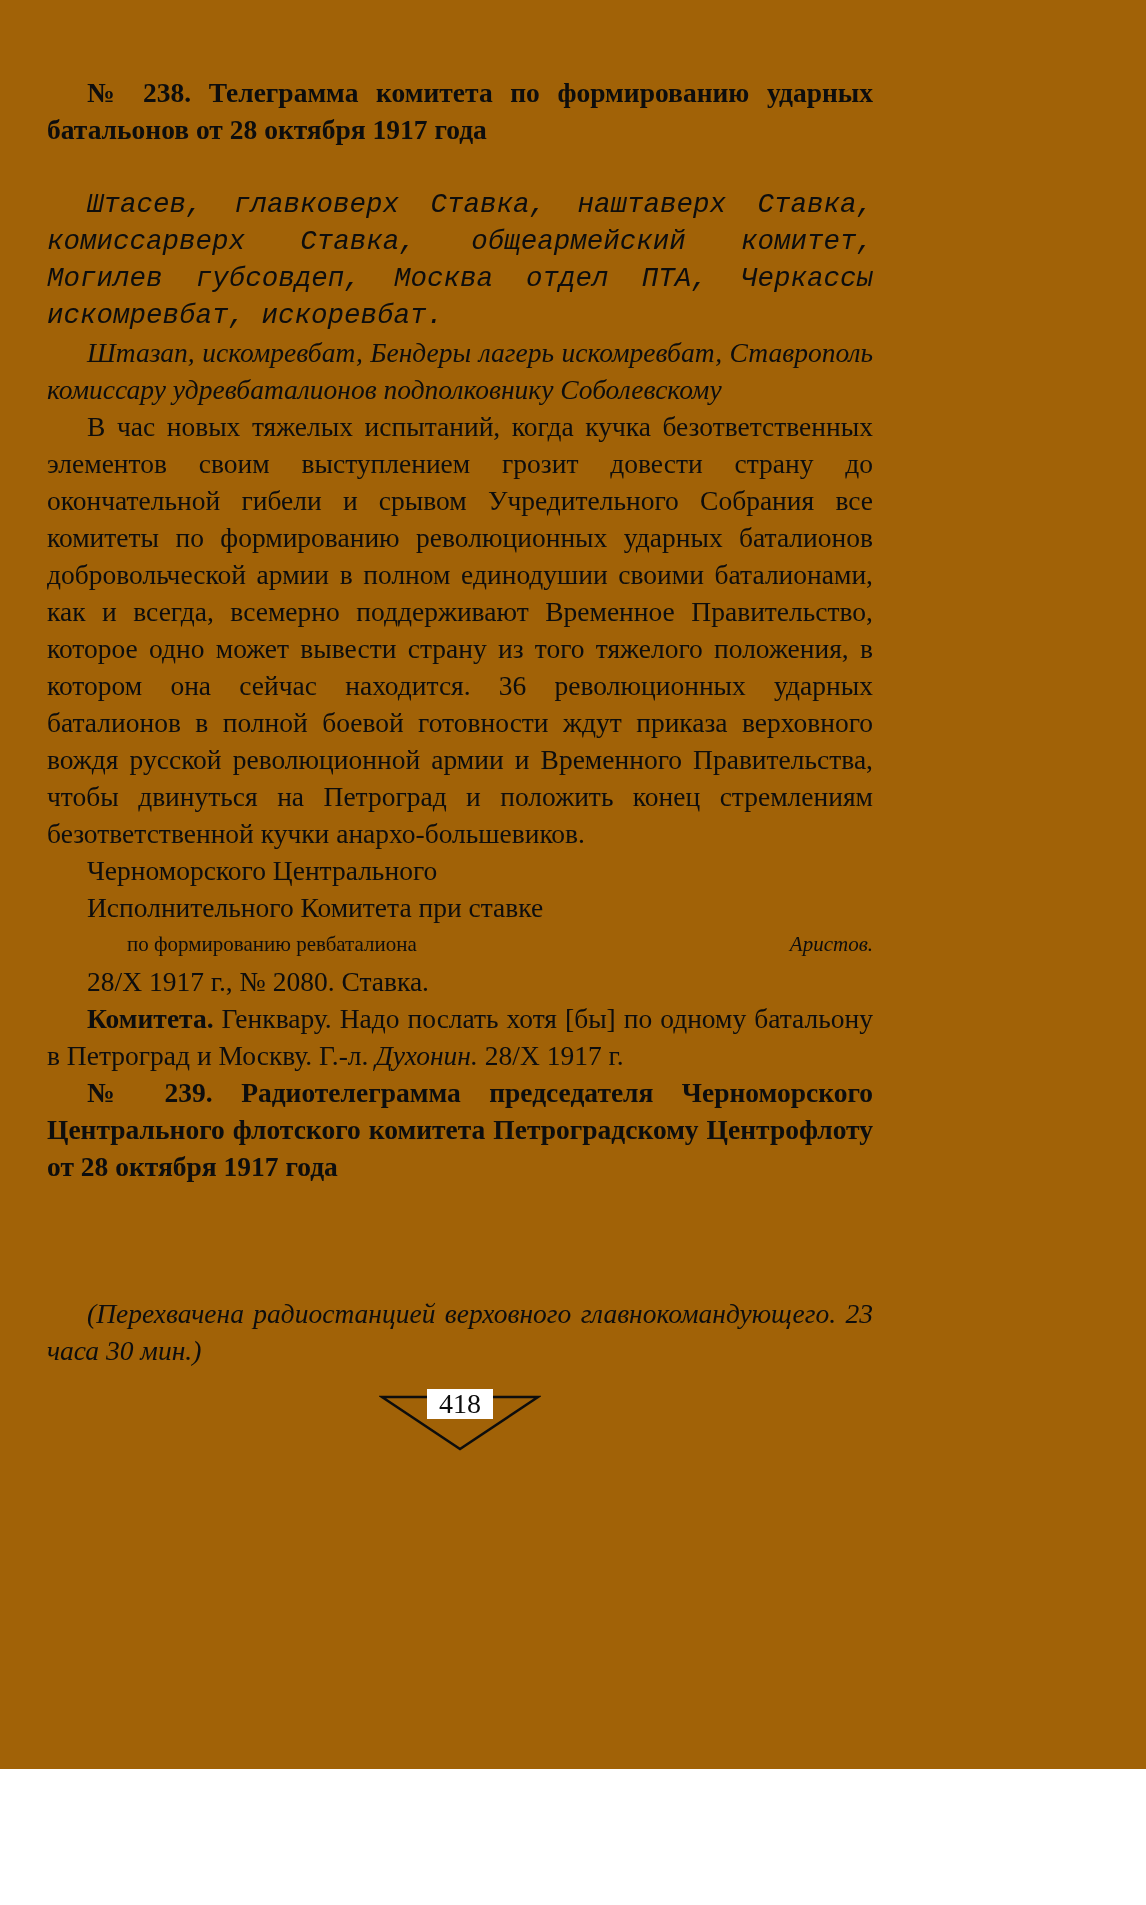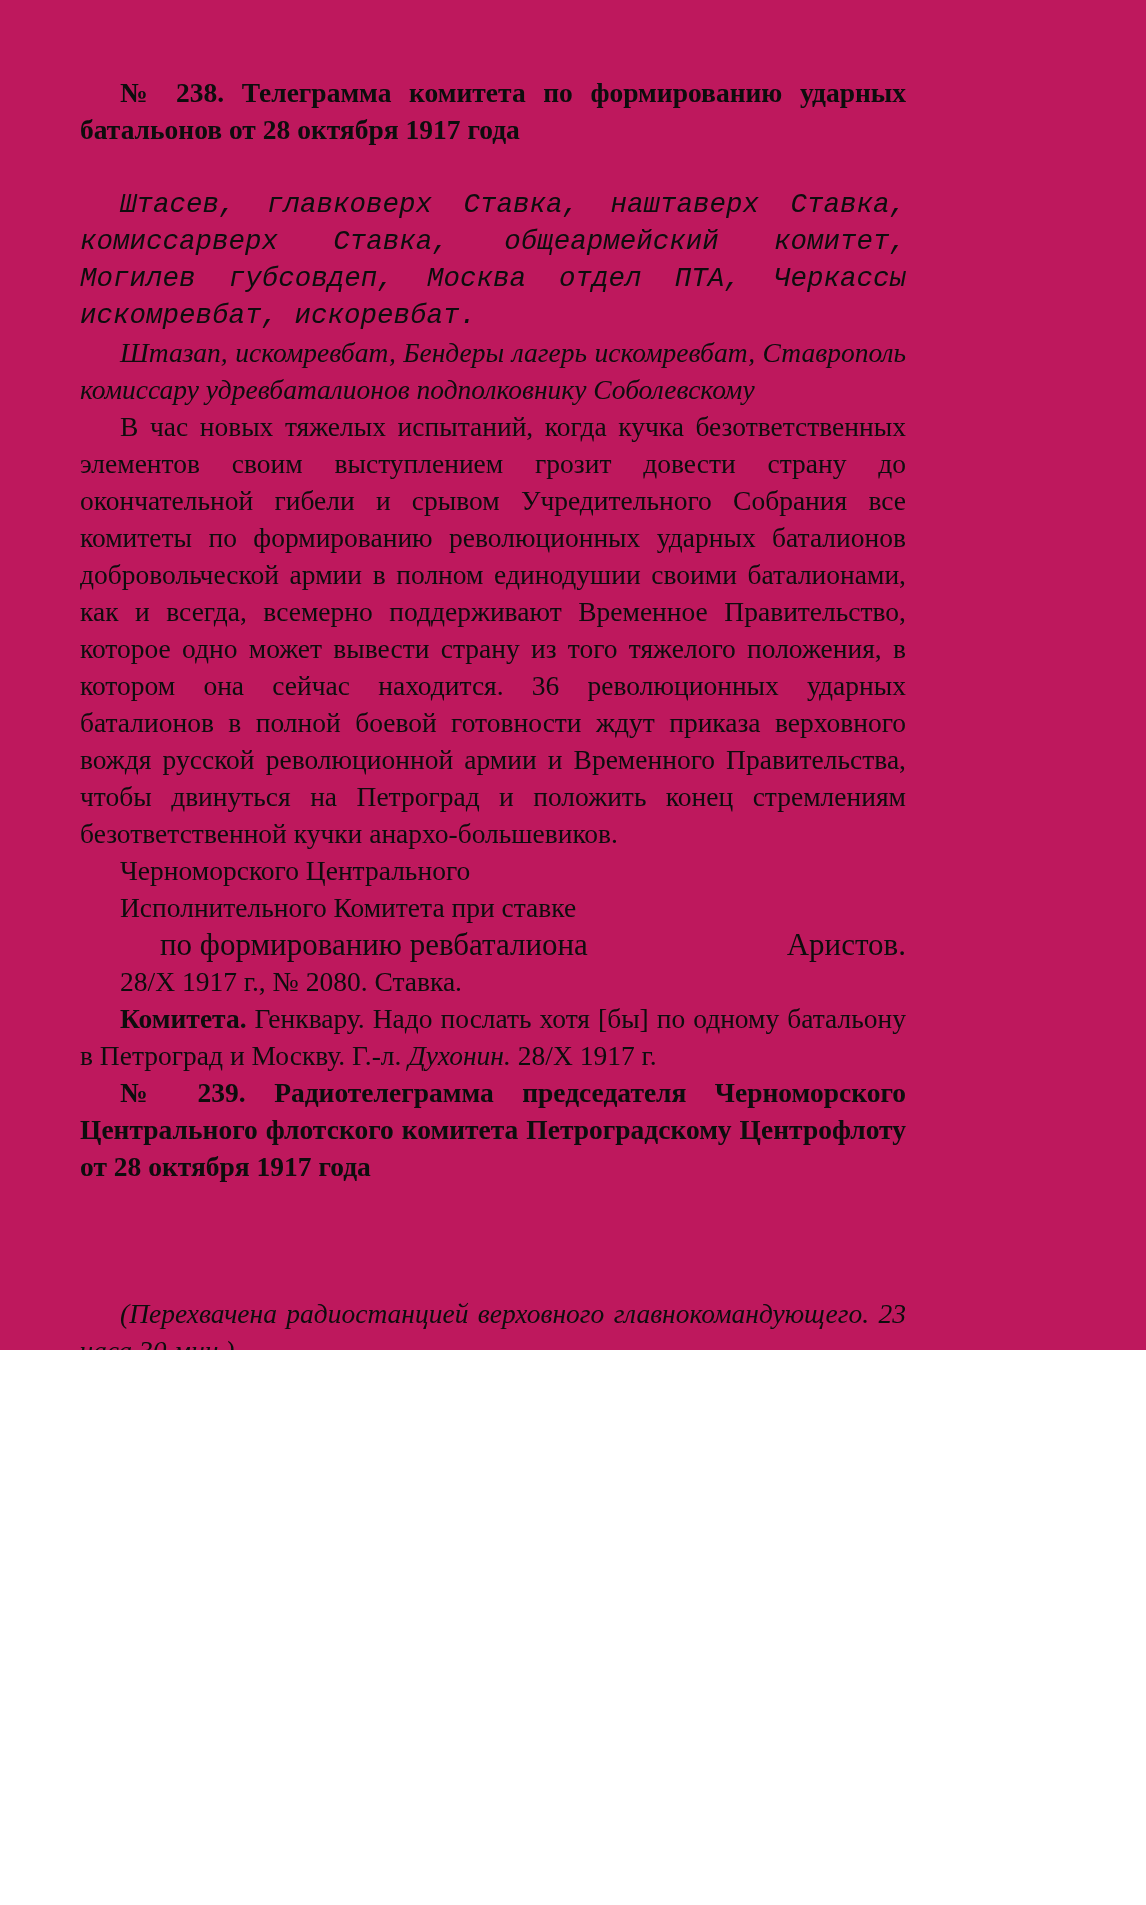--- a/index.html
+++ b/index.html
@@ -1,38 +1,38 @@
 <!DOCTYPE html>
 <html><head>
 <meta charset="utf-8">
 <style>
   html,body{margin:0;padding:0;background:#ffffff;}
   .page{
     position:relative;
     width:1146px;
-    height:1350px;
-    background:#be185d;
+    height:1769px;
+    background:#a16207;
     font-family:"Liberation Serif","DejaVu Serif",serif;
     color:#0d0d0d;
     box-sizing:border-box;
-    padding:74px 258px 0 80px;
+    padding:74px 258px 0 47px;
     overflow:hidden;
   }
   .content{width:826px;}
   p{margin:0;font-size:27.5px;line-height:37px;}
   .para{text-align:justify;text-indent:40px;}
   .title{font-weight:bold;text-align:justify;text-indent:40px;}
   .ital{font-style:italic;}
   .bold{font-weight:bold;}
   .gap-md{margin-top:38px;font-family:Liberation Mono, monospace;}
   .gap-lg{}
   .gap-xl{margin-top:110px;}
-  .sig-line{display:flex;justify-content:space-between;font-size:31px;line-height:37px;}
+  .sig-line{display:flex;justify-content:space-between;font-size:21px;line-height:37px;}
   .sig-role{text-align:left;}
-  .sig-name{}
+  .sig-name{font-style:italic;}
   .plain-indent{text-indent:40px;text-align:left;}
   .pagenum-wrap{
     margin-top:20px;
     display:flex;
     justify-content:center;
     width:826px;
   }
   .pagenum-svg{display:block;}
   .pagenum-svg text{
     font-family:"Liberation Serif","DejaVu Serif",serif;

